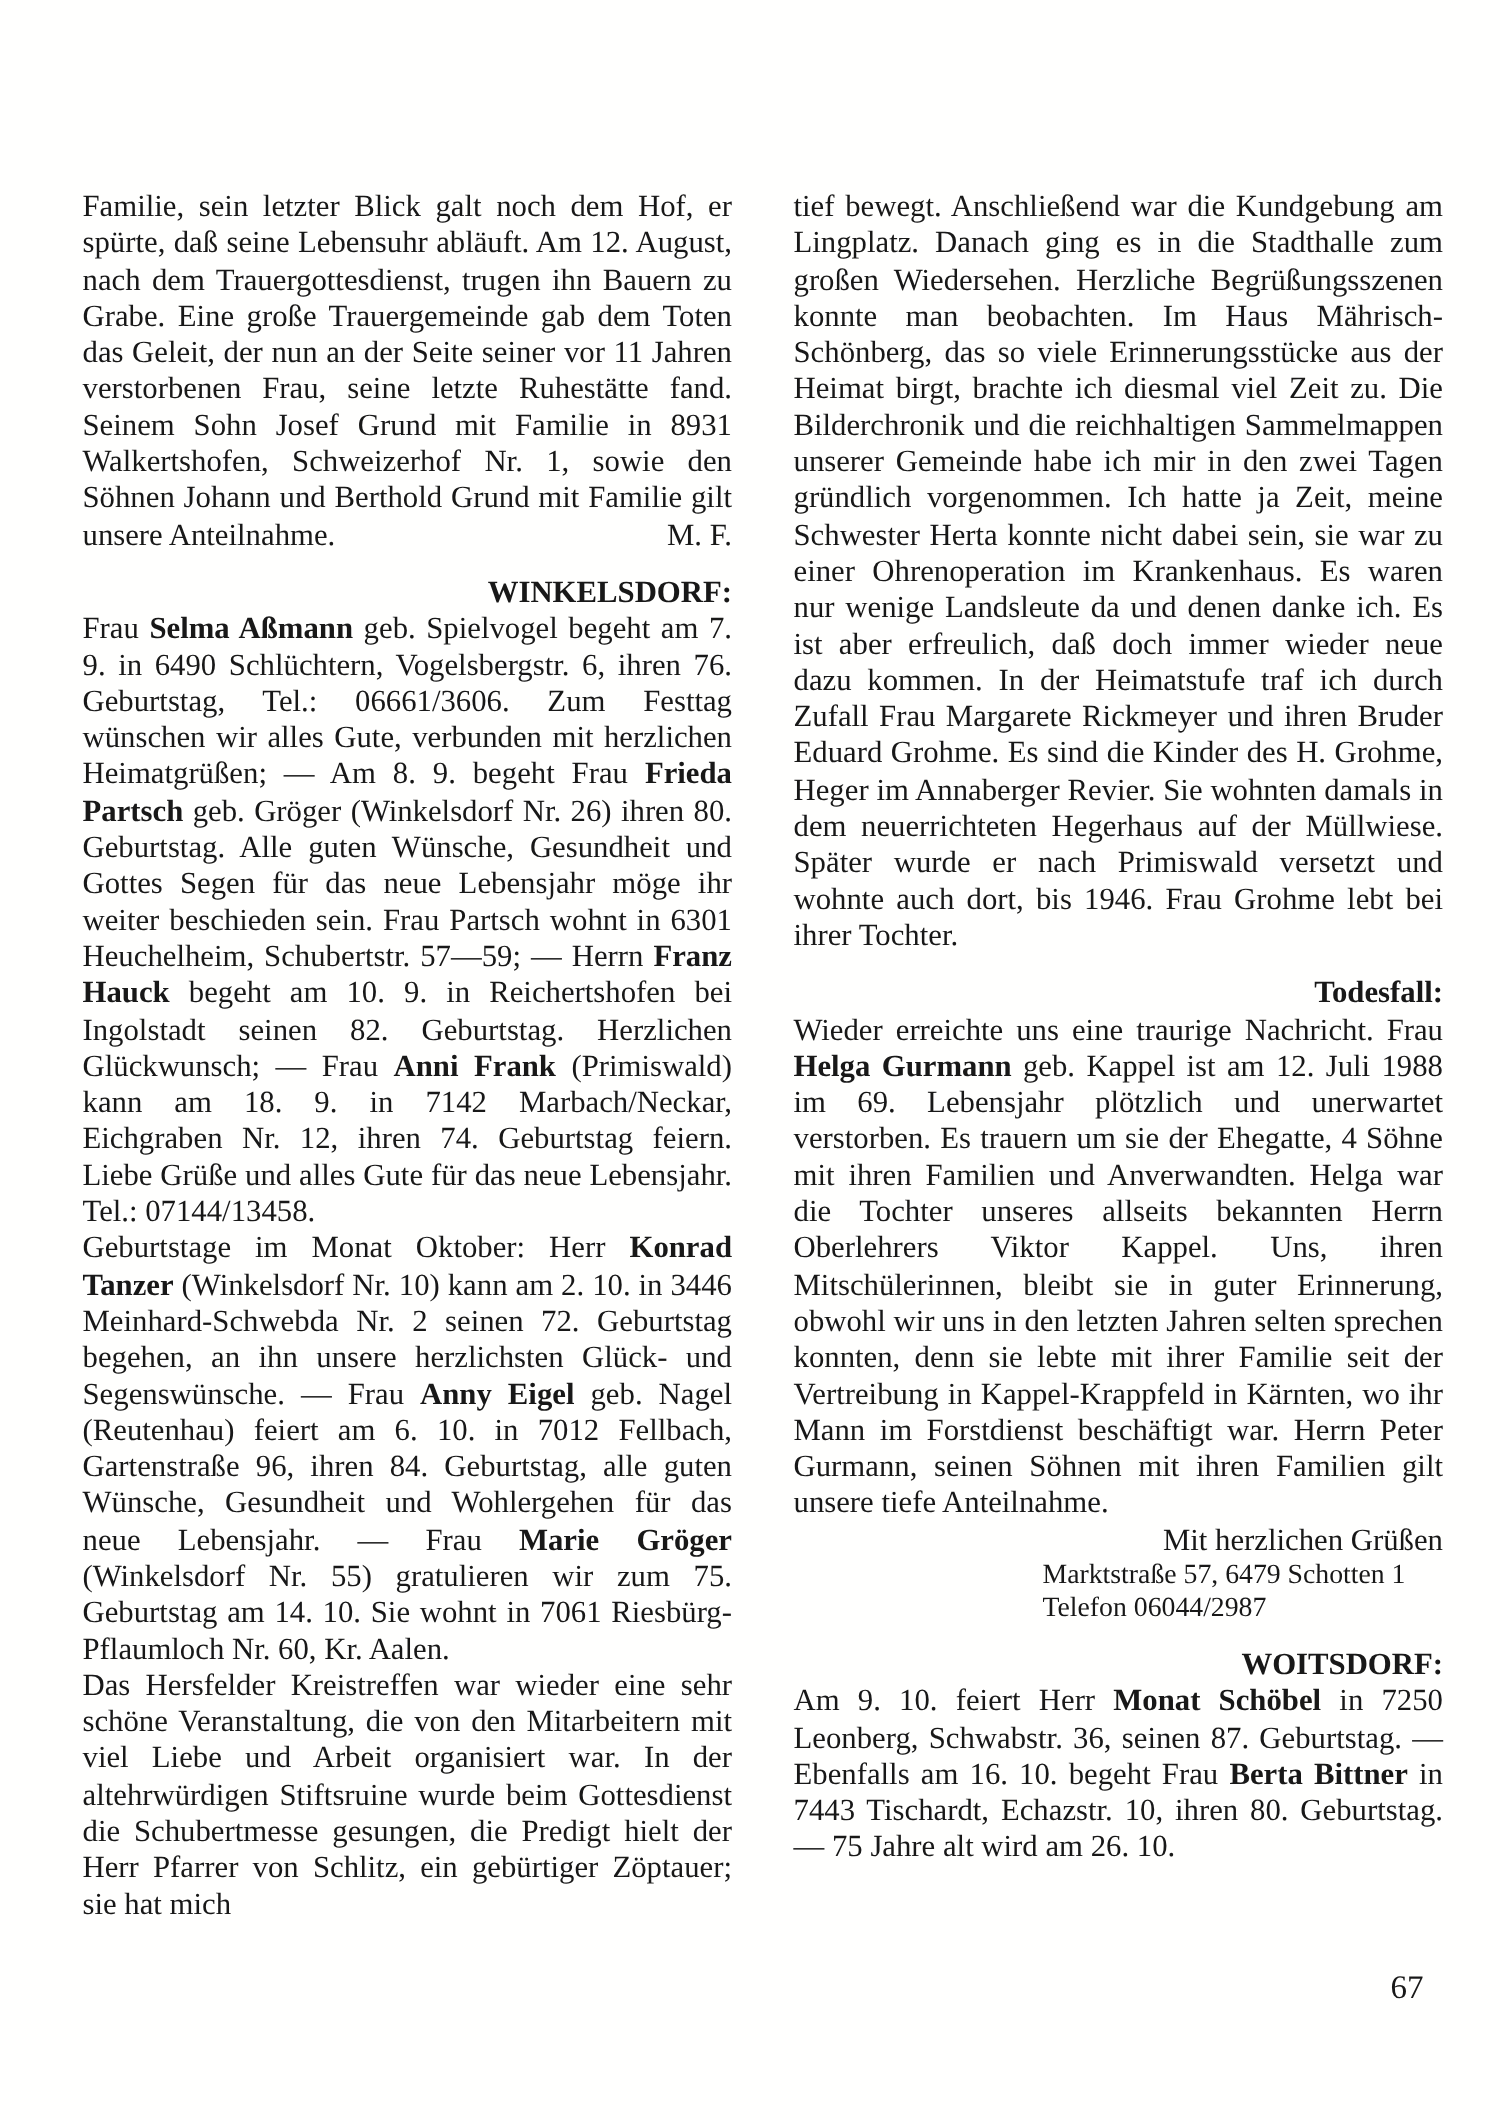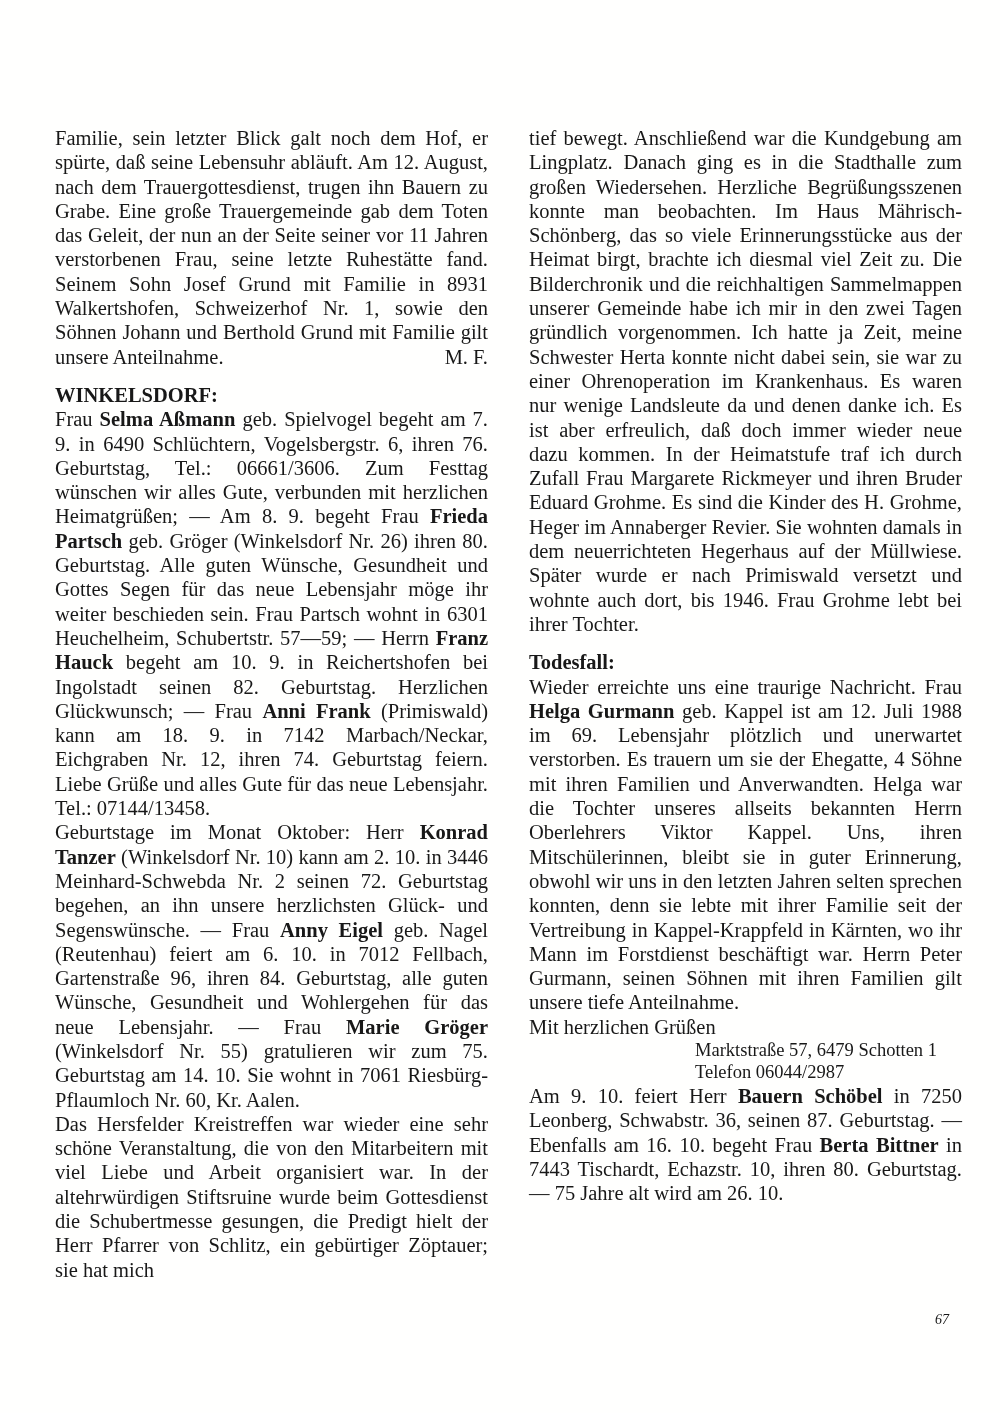--- a/index.html
+++ b/index.html
@@ -33,29 +33,29 @@
   .col p {
     margin: 0;
     font-size: 20.5px;
     line-height: 24.3px;
     text-align: justify;
     -webkit-hyphens: auto;
     hyphens: auto;
   }
   p.heading {
     font-weight: bold;
-    text-align: left;
+    text-align: right;
     margin-top: 14px;
     -webkit-hyphens: none;
     hyphens: none;
   }
   p.para-gap {
   }
   p.flush {
-    text-align: left;
+    text-align: right;
   }
   .mf-float {
     float: right;
   }
   .seg-b { font-weight: bold; }
   .seg-i { }
   .signature {
     padding-left: 166px;
   }
   .sig-name {
@@ -65,22 +65,21 @@
     margin-top: 2px;
   }
   .sig-line {
     font-size: 18.5px;
     line-height: 22.5px;
   }
   .page-number {
     position: absolute;
     top: 1312px;
     right: 51px;
-    font-size: 14px;
-    font-style: italic;
+    font-size: 22px;
   }
 </style>
 </head>
 <body>
 
 <div class="page">
   <div class="columns">
 
     <div class="col">
       <p><span>Familie, sein letzter Blick galt noch dem Hof, er spürte, daß seine Lebensuhr abläuft. Am 12. August, nach dem Trauergottesdienst, trugen ihn Bauern zu Grabe. Eine große Trauergemeinde gab dem Toten das Geleit, der nun an der Seite seiner vor 11 Jahren verstorbenen Frau, seine letzte Ruhestätte fand. Seinem Sohn Josef Grund mit Familie in 8931 Walkertshofen, Schweizerhof Nr. 1, sowie den Söhnen Johann und Berthold Grund mit Familie gilt unsere Anteilnahme. </span><span class="seg-i mf-float">M. F.</span></p>
@@ -101,20 +100,21 @@
 
       <p><span>Wieder erreichte uns eine traurige Nachricht. Frau </span><span class="seg-b">Helga Gurmann</span><span> geb. Kappel ist am 12. Juli 1988 im 69. Lebensjahr plötzlich und unerwartet verstorben. Es trauern um sie der Ehegatte, 4 Söhne mit ihren Familien und Anverwandten. Helga war die Tochter unseres allseits bekannten Herrn Oberlehrers Viktor Kappel. Uns, ihren Mitschülerinnen, bleibt sie in guter Erinnerung, obwohl wir uns in den letzten Jahren selten sprechen konnten, denn sie lebte mit ihrer Familie seit der Vertreibung in Kappel-Krappfeld in Kärnten, wo ihr Mann im Forstdienst beschäftigt war. Herrn Peter Gurmann, seinen Söhnen mit ihren Familien gilt unsere tiefe Anteilnahme.</span></p>
 
       <p class="flush">Mit herzlichen Grüßen</p>
 
       <div class="signature">
         <div class="sig-line">Marktstraße 57, 6479 Schotten 1</div>
         <div class="sig-line">Telefon 06044/2987</div>
       </div>
 
+      <p class="heading">WOITSDORF:</p>
 
-      <p><span>Am 9. 10. feiert Herr </span><span class="seg-b">Bauern Schöbel</span><span> in 7250 Leonberg, Schwabstr. 36, seinen 87. Geburtstag. — Ebenfalls am 16. 10. begeht Frau </span><span class="seg-b">Berta Bittner</span><span> in 7443 Tischardt, Echazstr. 10, ihren 80. Geburtstag. — 75 Jahre alt wird am 26. 10.</span></p>
+      <p><span>Am 9. 10. feiert Herr </span><span class="seg-b">Monat Schöbel</span><span> in 7250 Leonberg, Schwabstr. 36, seinen 87. Geburtstag. — Ebenfalls am 16. 10. begeht Frau </span><span class="seg-b">Berta Bittner</span><span> in 7443 Tischardt, Echazstr. 10, ihren 80. Geburtstag. — 75 Jahre alt wird am 26. 10.</span></p>
     </div>
 
   </div>
 
   <div class="page-number">67</div>
 </div>
 
 </body></html>

